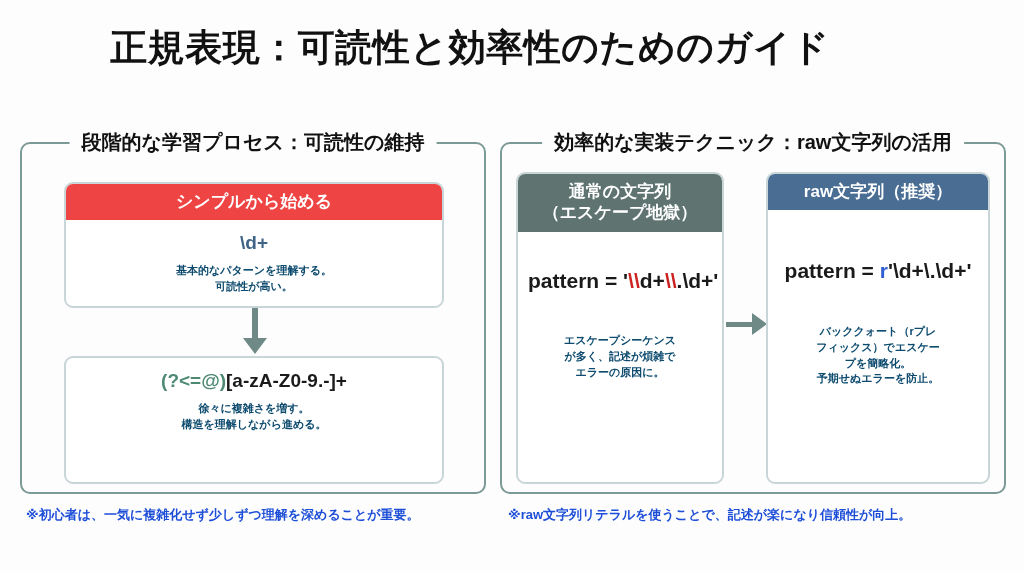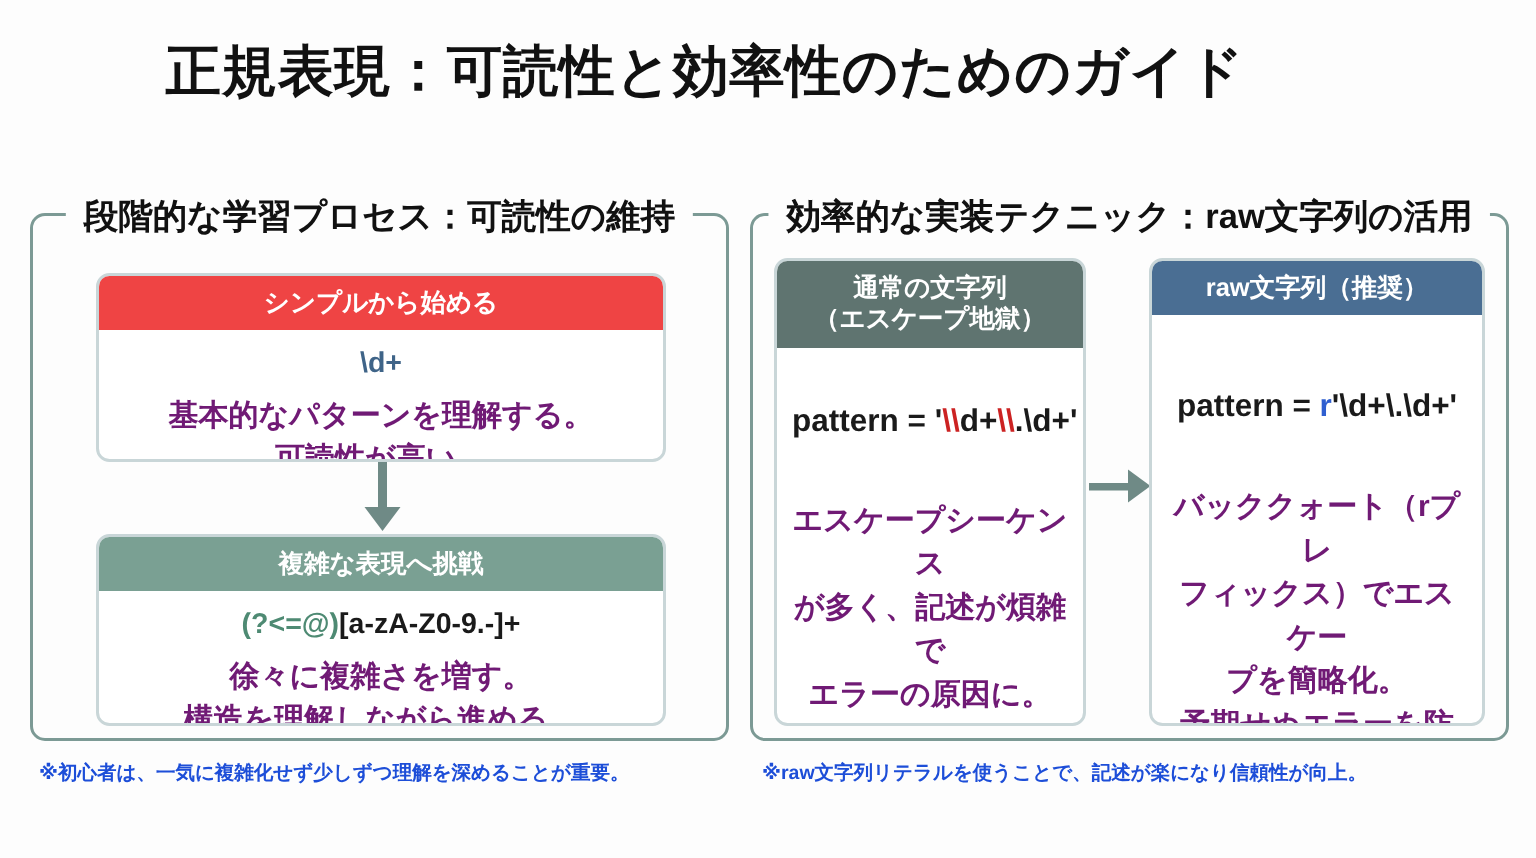--- a/index.html
+++ b/index.html
@@ -57,21 +57,21 @@
     width: 506px;
     height: 352px;
   }
   .panel-legend {
     position: absolute;
     top: -15px;
     left: 50%;
     transform: translateX(-50%);
     background: #fdfdfd;
     padding: 0 12px;
-    font-size: 23px;
+    font-size: 20px;
     font-weight: bold;
     color: #111111;
     white-space: nowrap;
   }
 
   
   .card {
     position: absolute;
     box-sizing: border-box;
     border: 2px solid #c9d6d8;
@@ -96,24 +96,24 @@
   }
   .code {
     font-size: 19px;
     font-weight: bold;
     line-height: 1.4;
     margin-bottom: 6px;
     white-space: nowrap;
     font-family: "Liberation Sans", "DejaVu Sans", sans-serif;
   }
   .desc {
-    font-size: 20px;
+    font-size: 11px;
     font-weight: bold;
     line-height: 1.45;
-    color: #701a75;
+    color: #0c4a6e;
   }
 
   
   .card.simple {
     left: 64px;
     top: 182px;
     width: 380px;
     height: 126px;
   }
   .card.simple .card-head { background: #ef4444; }
@@ -225,21 +225,20 @@
     <div class="card-body">
       <div class="code">\d+</div>
       <div class="desc" style="white-space:pre-line">基本的なパターンを理解する。
 可読性が高い。</div>
     </div>
   </div>
 
   <div class="arrow-down"></div>
 
   <div class="card complex">
-    <div class="card-head">複雑な表現へ挑戦</div>
     <div class="card-body">
       <div class="code"><span class="emph">(?&lt;=@)</span><span>[a-zA-Z0-9.-]+</span></div>
       <div class="desc" style="white-space:pre-line">徐々に複雑さを増す。
 構造を理解しながら進める。</div>
     </div>
   </div>
 
   <div class="footnote left">※初心者は、一気に複雑化せず少しずつ理解を深めることが重要。</div>
 
   <div class="panel right">

